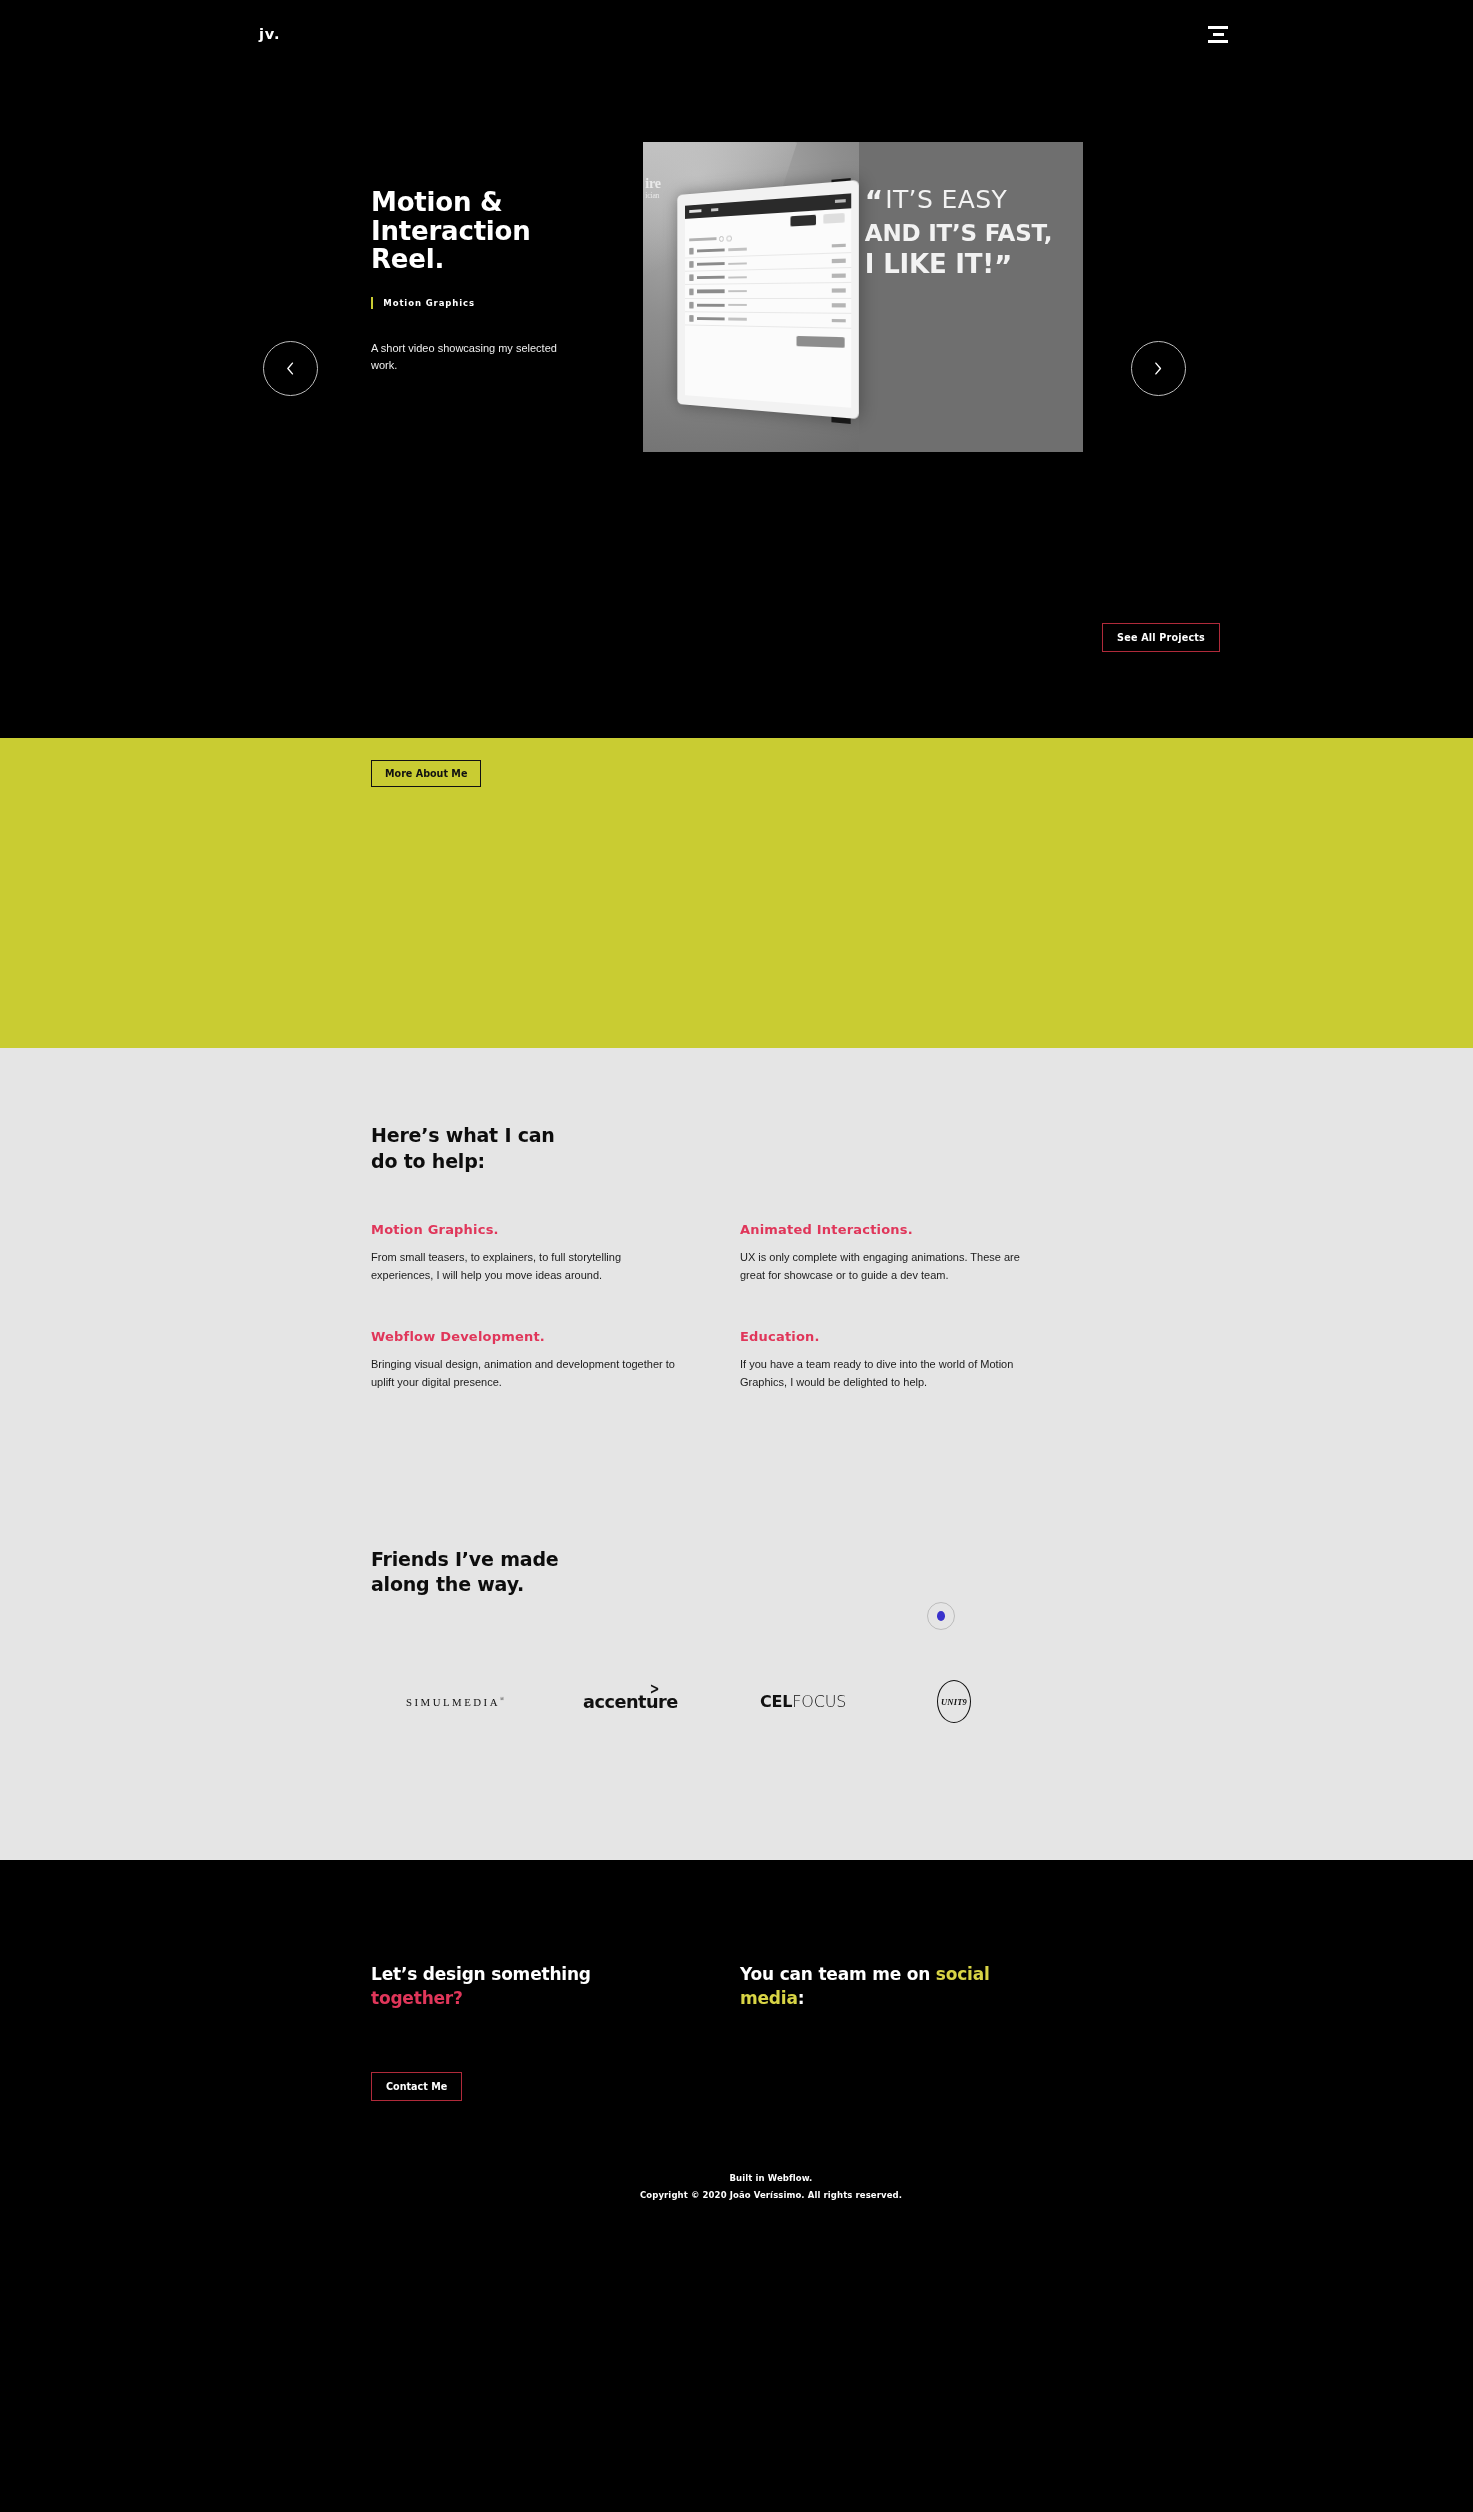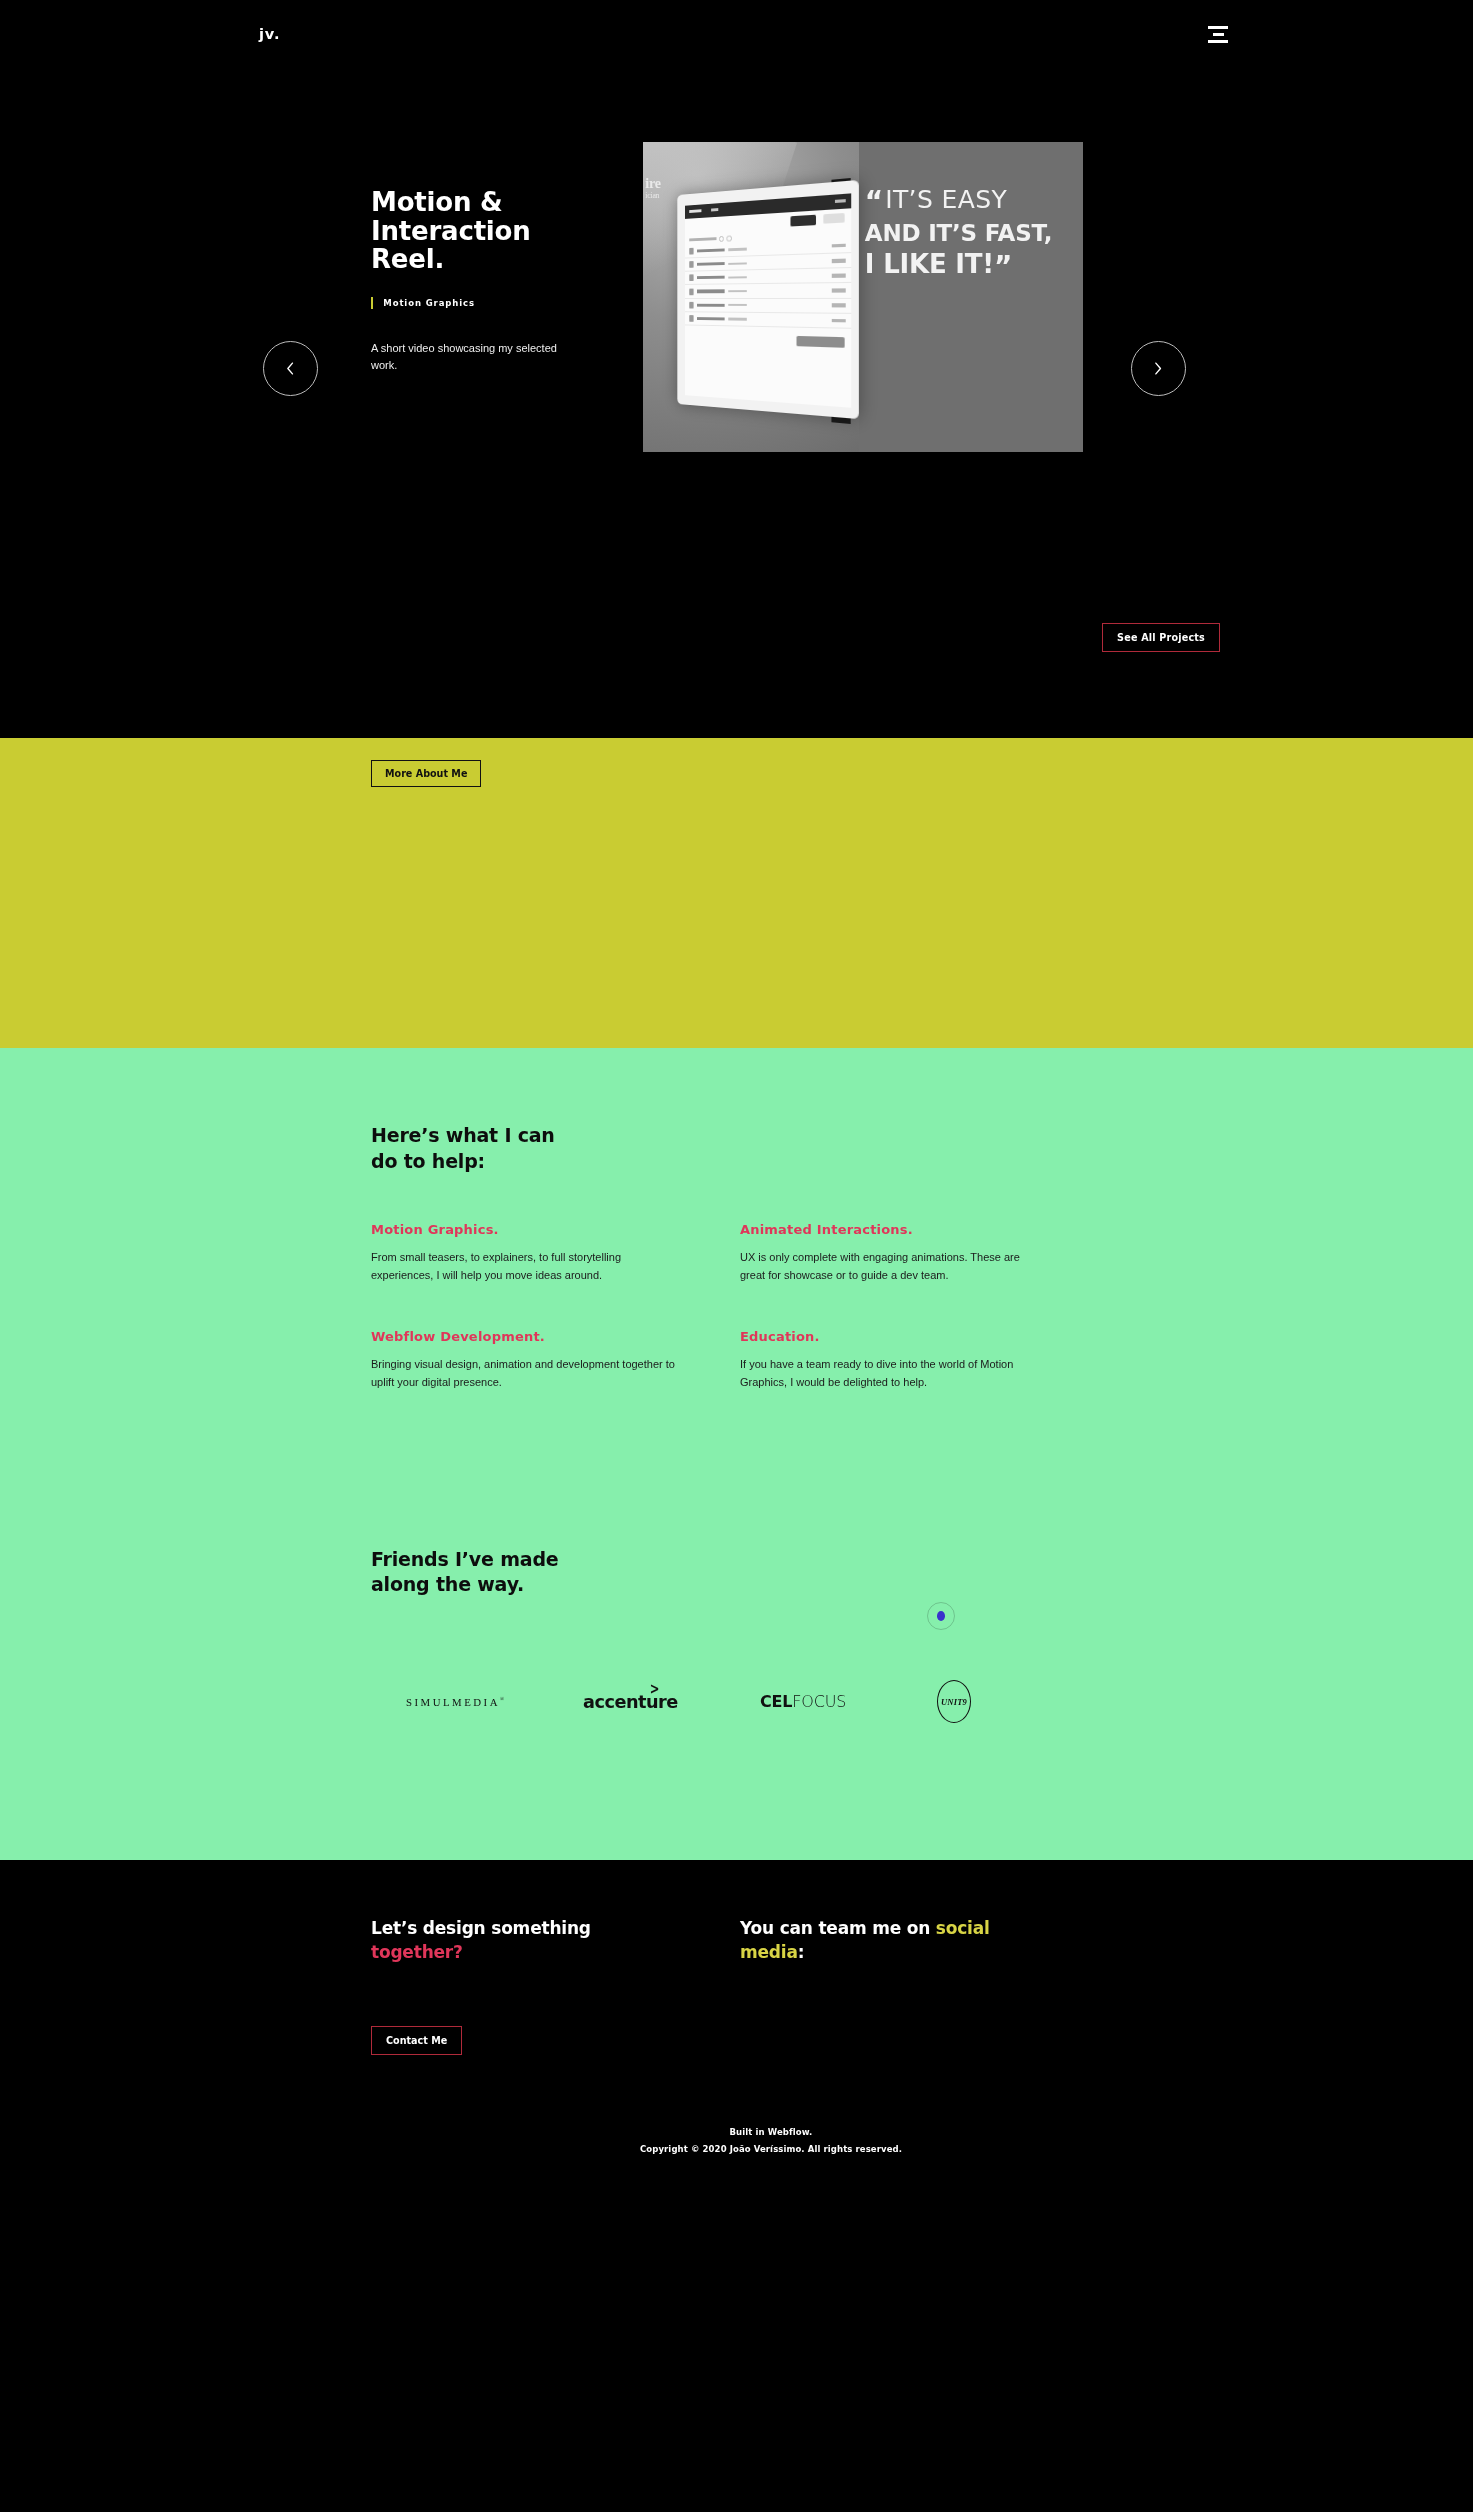--- a/index.html
+++ b/index.html
@@ -225,21 +225,21 @@
     position: absolute;
     left: 927px; top: 864px;
     width: 28px; height: 28px;
     border: 0.8px solid rgba(0,0,0,.18);
     border-radius: 50%;
     display: flex; align-items: center; justify-content: center;
   }
   .cursor-dot i { width: 8.5px; height: 10px; background: #3a32cc; border-radius: 50%; display:block; }
 
   
-  .white { background: #86efac; }
+  .white { background: #e5e5e5; }
   .services { padding-top: 75px; }
   .h-geo {
     font-family: "DejaVu Sans", sans-serif;
     font-weight: 700;
     font-size: 19px;
     line-height: 1.35;
     color: #0d0d0d;
     letter-spacing: -0.2px;
   }
   .svc-grid {
@@ -288,21 +288,21 @@
   .lg-cel b { font-weight: 700; }
   .lg-cel span { font-weight: 300; }
   .lg-unit {
     width: 34px; height: 43px; border: 1.2px solid #111; border-radius: 50%;
     display:flex; align-items:center; justify-content:center;
     font-family: "Liberation Serif", serif; font-style: italic; font-weight: 700;
     font-size: 8.5px; color: #111; letter-spacing: 0.2px;
   }
 
   
-  .footer { background: #000; padding-top: 56px; padding-bottom: 55px; }
+  .footer { background: #000; padding-top: 102px; padding-bottom: 55px; }
   .footer-grid { display: grid; grid-template-columns: 369px 1fr; }
   .f-head {
     font-family: "DejaVu Sans", sans-serif;
     font-weight: 700;
     font-size: 17px;
     line-height: 1.45;
     color: #fff;
     letter-spacing: -0.2px;
   }
   .f-head .pink { color: #e0365a; }

